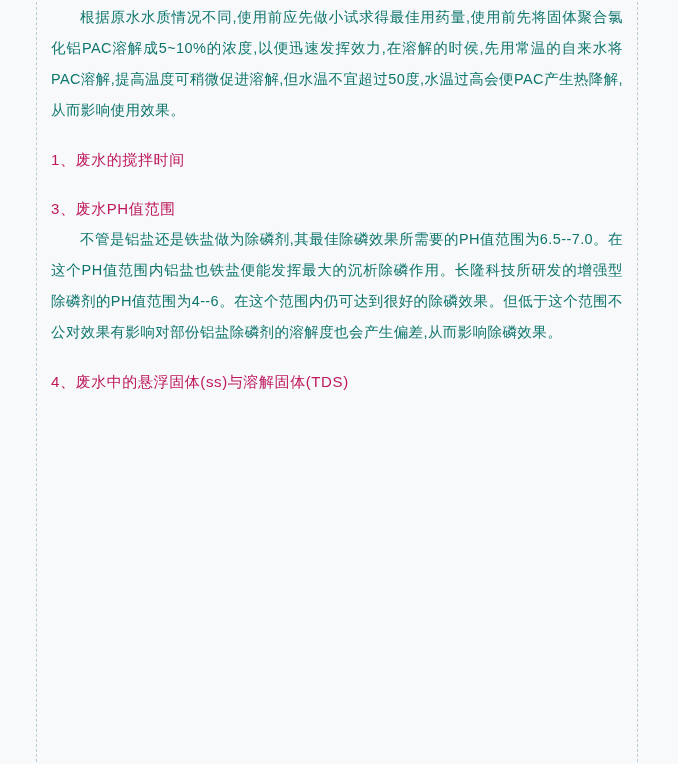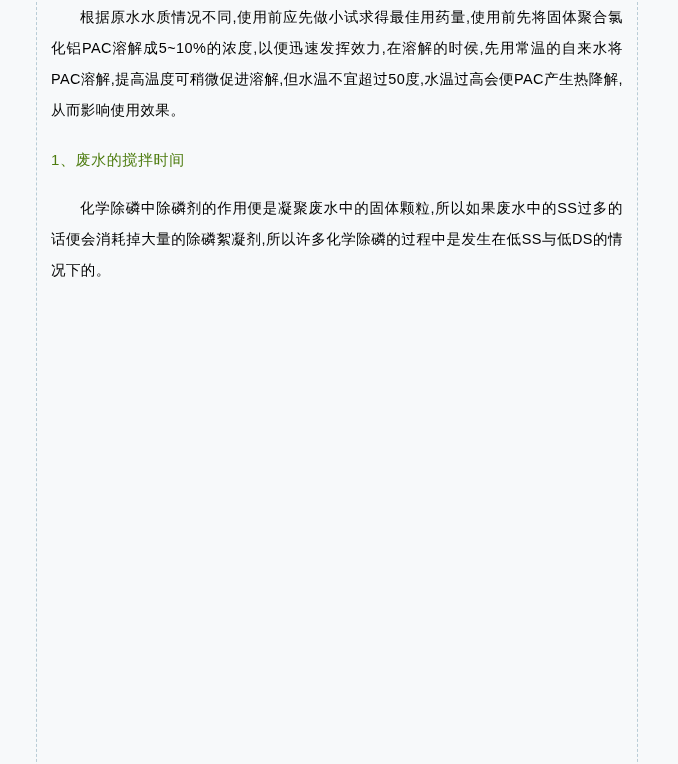--- a/index.html
+++ b/index.html
@@ -31,31 +31,31 @@
     border-right: 1px dashed #b9ccd6;
     background: #f7f9fa;
     padding: 10px 14px 10px 14px;
   }
   .para {
     font-size: 14.5px;
     line-height: 31px;
     letter-spacing: 0.4px;
     text-align: justify;
     text-justify: inter-ideograph;
-    color: #000000;
+    color: #0f766e;
     margin: 0;
   }
   .para.indent {
     text-indent: 2em;
   }
   .heading {
     font-size: 15px;
     line-height: 31px;
     letter-spacing: 0.6px;
-    color: #4d7c0f;
+    color: #be185d;
     margin: 0;
   }
   .block {
     margin-bottom: 18px;
   }
   .block.tight {
     margin-bottom: 0px;
   }
 </style>
 </head>
@@ -66,19 +66,23 @@
 
     <div class="block">
       <p class="para indent">根据原水水质情况不同,使用前应先做小试求得最佳用药量,使用前先将固体聚合氯化铝PAC溶解成5~10%的浓度,以便迅速发挥效力,在溶解的时侯,先用常温的自来水将PAC溶解,提高温度可稍微促进溶解,但水温不宜超过50度,水温过高会便PAC产生热降解,从而影响使用效果。</p>
     </div>
 
     <div class="block">
       <p class="heading">1、废水的搅拌时间</p>
     </div>
 
 
+    <div class="block">
+      <p class="heading">3、废水PH值范围</p>
+      <p class="para indent">不管是铝盐还是铁盐做为除磷剂,其最佳除磷效果所需要的PH值范围为6.5--7.0。在这个PH值范围内铝盐也铁盐便能发挥最大的沉析除磷作用。长隆科技所研发的增强型除磷剂的PH值范围为4--6。在这个范围内仍可达到很好的除磷效果。但低于这个范围不公对效果有影响对部份铝盐除磷剂的溶解度也会产生偏差,从而影响除磷效果。</p>
+    </div>
 
     <div class="block tight">
-      <p class="para indent">化学除磷中除磷剂的作用便是凝聚废水中的固体颗粒,所以如果废水中的SS过多的话便会消耗掉大量的除磷絮凝剂,所以许多化学除磷的过程中是发生在低SS与低DS的情况下的。</p>
+      <p class="heading">4、废水中的悬浮固体(ss)与溶解固体(TDS)</p>
     </div>
 
   </div>
 </div>
 
 </body></html>

